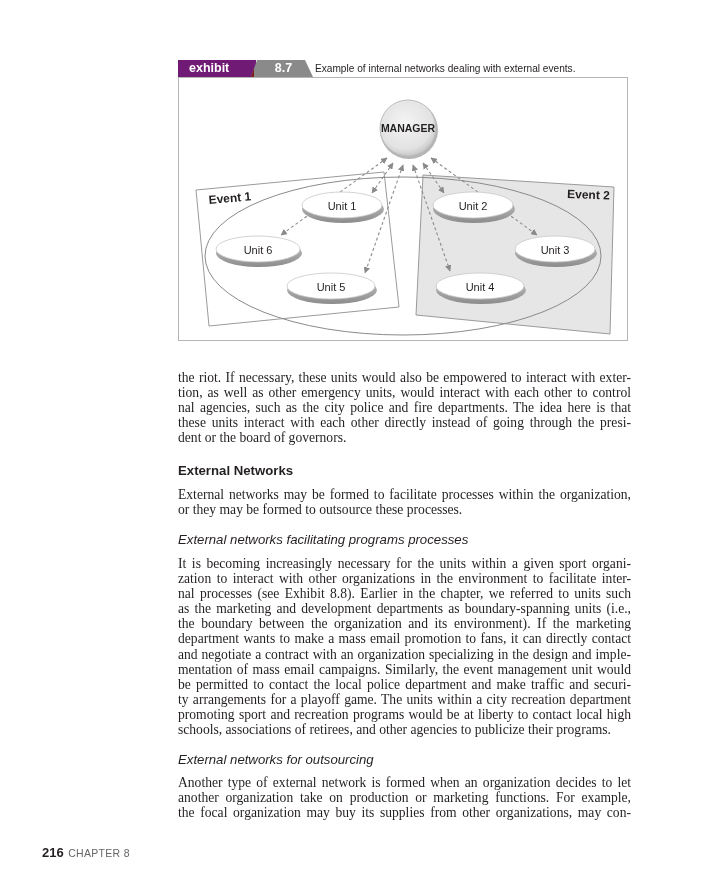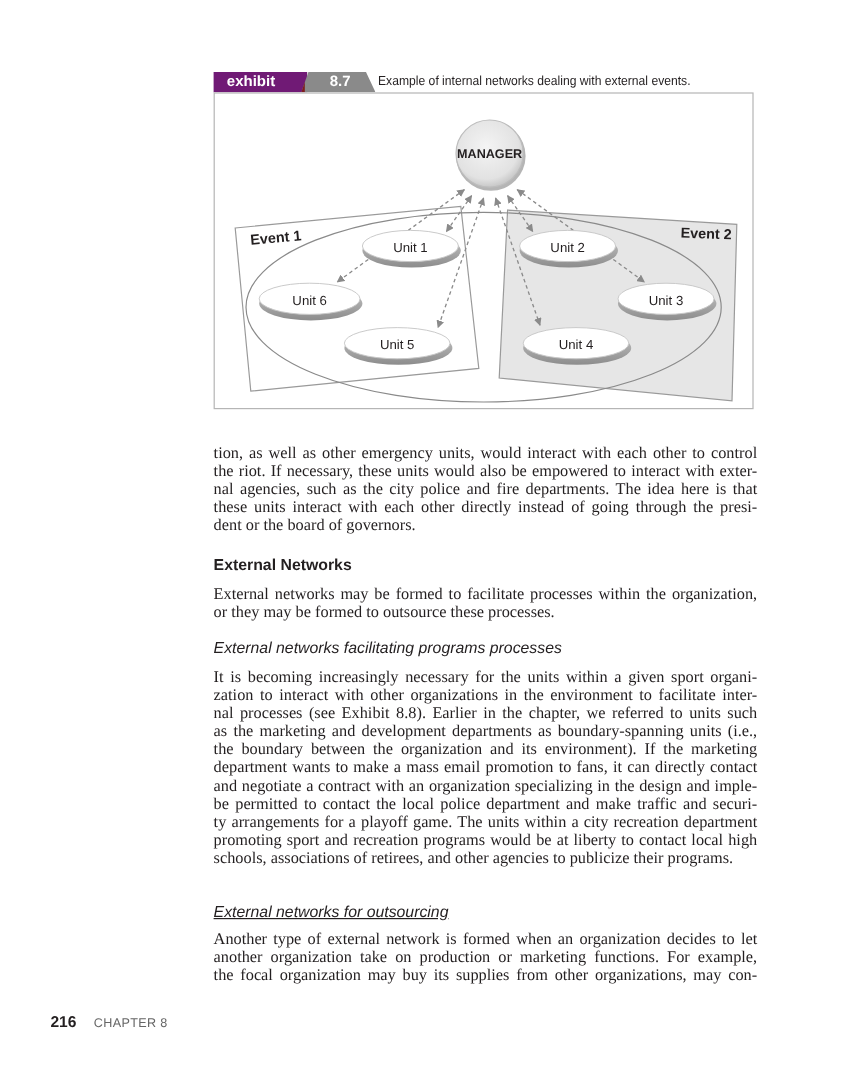--- a/index.html
+++ b/index.html
@@ -16,21 +16,21 @@
 
     .body { position: absolute; left: 178px; width: 453px; font-size: 13.6px; line-height: 15.1px; text-align: justify; }
     .body .ln { display: block; text-align: justify; text-align-last: justify; white-space: nowrap; }
     .body .ln.last { text-align-last: left; }
 
     .h-sec { position: absolute; left: 178px; font-family: "Liberation Sans", sans-serif; font-weight: bold; font-size: 13.2px; color: #231f20; }
     .h-sub { position: absolute; left: 178px; font-family: "Liberation Sans", sans-serif; font-style: italic; font-size: 13.2px; color: #231f20; }
 
     .footer { position: absolute; left: 42px; top: 843px; font-family: "Liberation Sans", sans-serif; }
     .page-num { font-weight: bold; font-size: 13px; color: #231f20; }
-    .chapter { font-size: 10.5px; color: #666; margin-left: 10px; letter-spacing: 0.3px; }
+    .chapter { font-size: 10.5px; color: #666; letter-spacing: 0.3px; }
   </style>
 </head>
 <body>
 
 <div class="exhibit-header">
   <div class="exhibit-label">exhibit</div>
   <div class="exhibit-num">8.7</div>
   <div class="exhibit-caption">Example of internal networks dealing with external events.</div>
 </div>
 
@@ -100,22 +100,22 @@
     </g>
     <g>
       <ellipse cx="80" cy="175" rx="43" ry="14" fill="url(#unitShadow)"></ellipse>
       <ellipse cx="79" cy="171" rx="42" ry="13" fill="#ffffff" stroke="#c8c8c8" stroke-width="0.8"></ellipse>
       <text x="79" y="176" font-size="11" fill="#231f20" text-anchor="middle">Unit 6</text>
     </g>
   </svg>
 </div>
 
 <div class="body" style="top:370px;">
+  <span class="ln">the riot. If necessary, these units would also be empowered to interact with exter-</span>
   <span class="ln">tion, as well as other emergency units, would interact with each other to control</span>
-  <span class="ln">the riot. If necessary, these units would also be empowered to interact with exter-</span>
   <span class="ln">nal agencies, such as the city police and fire departments. The idea here is that</span>
   <span class="ln">these units interact with each other directly instead of going through the presi-</span>
   <span class="ln last">dent or the board of governors.</span>
 </div>
 
 <div class="h-sec" style="top:463px;">External Networks</div>
 
 <div class="body" style="top:487px;">
   <span class="ln">External networks may be formed to facilitate processes within the organization,</span>
   <span class="ln last">or they may be formed to outsource these processes.</span>
@@ -124,27 +124,28 @@
 <div class="h-sub" style="top:532px;">External networks facilitating programs processes</div>
 
 <div class="body" style="top:556px;">
   <span class="ln">It is becoming increasingly necessary for the units within a given sport organi-</span>
   <span class="ln">zation to interact with other organizations in the environment to facilitate inter-</span>
   <span class="ln">nal processes (see Exhibit 8.8). Earlier in the chapter, we referred to units such</span>
   <span class="ln">as the marketing and development departments as boundary-spanning units (i.e.,</span>
   <span class="ln">the boundary between the organization and its environment). If the marketing</span>
   <span class="ln">department wants to make a mass email promotion to fans, it can directly contact</span>
   <span class="ln">and negotiate a contract with an organization specializing in the design and imple-</span>
+  <span class="ln">mentation of mass email campaigns. Similarly, the event management unit would</span>
   <span class="ln">be permitted to contact the local police department and make traffic and securi-</span>
   <span class="ln">ty arrangements for a playoff game. The units within a city recreation department</span>
   <span class="ln">promoting sport and recreation programs would be at liberty to contact local high</span>
   <span class="ln last">schools, associations of retirees, and other agencies to publicize their programs.</span>
 </div>
 
-<div class="h-sub" style="top:752px;text-decoration:underline;">External networks for outsourcing</div>
+<div class="h-sub" style="top:752px;">External networks for outsourcing</div>
 
 <div class="body" style="top:775px;">
   <span class="ln">Another type of external network is formed when an organization decides to let</span>
   <span class="ln">another organization take on production or marketing functions. For example,</span>
   <span class="ln">the focal organization may buy its supplies from other organizations, may con-</span>
 </div>
 
 <div class="footer">
   <span class="page-num">216</span>
   <span class="chapter">CHAPTER 8</span>

